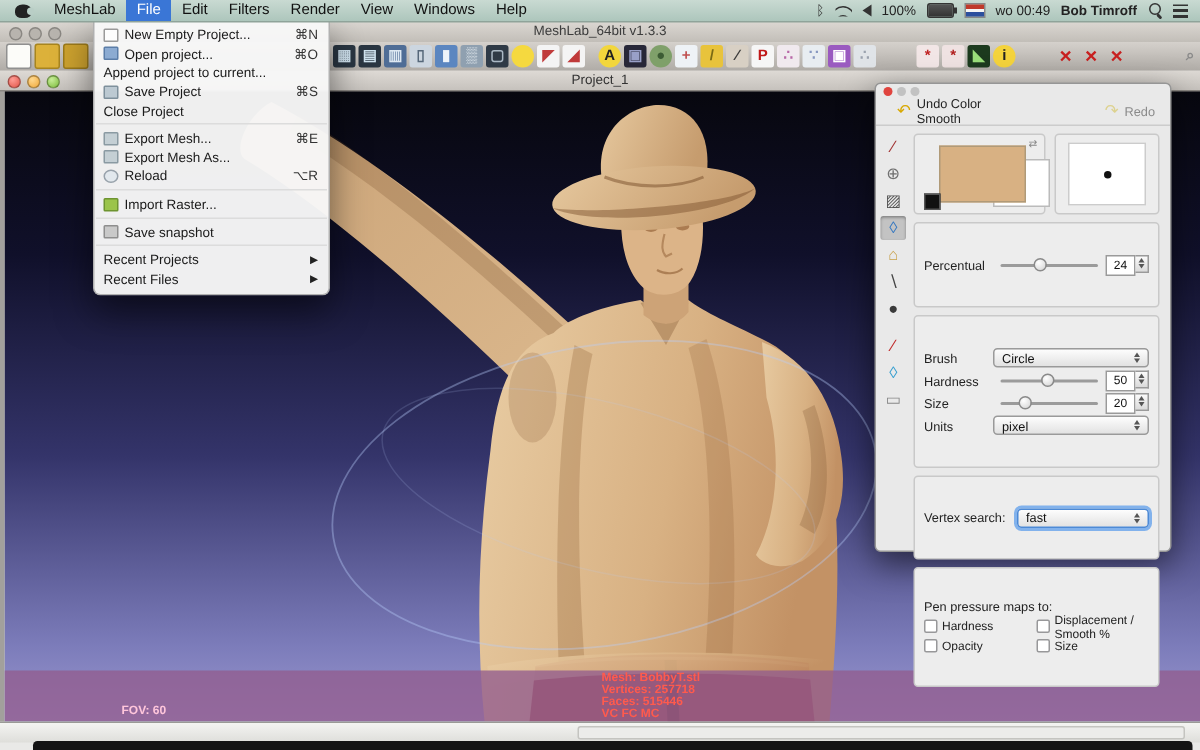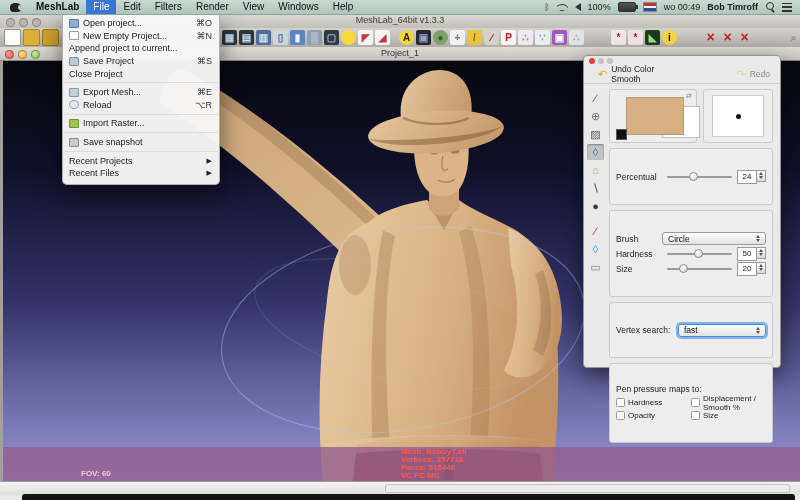--- a/index.html
+++ b/index.html
@@ -9,21 +9,21 @@
 
   
   .menubar{position:absolute;top:0;left:0;right:0;height:14px;
     background:linear-gradient(#c9dad2,#adc6bc);border-bottom:1px solid #8fa39a;
     display:flex;align-items:center;font-size:10px;color:#111;z-index:80;}
   .mb-apple{width:11px;height:9px;background:#222;border-radius:45% 45% 40% 40%;
     margin:0 8px 0 10px;position:relative;flex:none;}
   .mb-apple:before{content:"";position:absolute;right:-2px;top:2px;width:5px;height:5px;
     background:#b9cec6;border-radius:50%;}
   .mb-item{padding:0 7px;height:14px;line-height:14px;flex:none;}
-  .mb-item.brand{font-weight:bold;}
+  .mb-item.brand{font-weight:normal;}
   .mb-item.active{background:#3a76d6;color:#fff;}
   .mb-right{margin-left:auto;display:flex;align-items:center;gap:7px;
     font-size:9px;padding-right:8px;color:#222;}
   .st-bt{font-size:9px;color:#333;line-height:14px;}
   .st-wifi{width:11px;height:8px;position:relative;overflow:hidden;flex:none;}
   .st-wifi i{position:absolute;left:50%;bottom:-9px;transform:translateX(-50%);
     border:1.5px solid #333;border-radius:50%;display:block;}
   .st-wifi i:nth-child(1){width:14px;height:14px;}
   .st-wifi i:nth-child(2){width:8px;height:8px;}
   .st-wifi i:nth-child(3){width:3px;height:3px;background:#333;}
@@ -330,45 +330,49 @@
       <span class="st-list">
           <i></i>
           <i></i>
           <i></i>
         </span>
     </span>
   </div>
 
   <div class="file-menu" id="fileMenu">
       <div class="fm-row">
+        <span class="fm-icon ic-document"></span>
+        <span>New Empty Project...</span>
+        <span class="fm-short">⌘N</span>
+      </div>
+      <div class="fm-row">
         <span class="fm-icon ic-folder"></span>
         <span>Open project...</span>
         <span class="fm-short">⌘O</span>
       </div>
       <div class="fm-row">
-        <span class="fm-icon ic-document"></span>
-        <span>New Empty Project...</span>
-        <span class="fm-short">⌘N</span>
-      </div>
-      <div class="fm-row">
         <span>Append project to current...</span>
       </div>
       <div class="fm-row">
         <span class="fm-icon ic-save"></span>
         <span>Save Project</span>
         <span class="fm-short">⌘S</span>
       </div>
       <div class="fm-row">
         <span>Close Project</span>
       </div>
       <div class="fm-sep"></div>
       <div class="fm-row">
         <span class="fm-icon ic-export"></span>
         <span>Export Mesh...</span>
         <span class="fm-short">⌘E</span>
+      </div>
+      <div class="fm-row">
+        <span class="fm-icon ic-export"></span>
+        <span>Export Mesh As...</span>
       </div>
       <div class="fm-row">
         <span class="fm-icon ic-reload"></span>
         <span>Reload</span>
         <span class="fm-short">⌥R</span>
       </div>
       <div class="fm-sep"></div>
       <div class="fm-row">
         <span class="fm-icon ic-raster"></span>
         <span>Import Raster...</span>
@@ -480,20 +484,30 @@
               <span class="knob" id="knobSize" style="left: calc(24% - 4px);"></span>
             </span>
           <span class="spin">
             <span class="spin-val">20</span>
             <span class="spin-btns">
                 <span class="tri-up"></span>
                 <span class="tri-dn"></span>
               </span>
           </span>
         </div>
+        <div class="row">
+          <span class="lbl">Units</span>
+          <span class="dd">
+            <span>pixel</span>
+            <span class="dd-arr">
+                <span class="tri-up"></span>
+                <span class="tri-dn"></span>
+              </span>
+          </span>
+        </div>
       </div>
 
       <div class="group">
         <div class="row" style="height:14px">
           <span class="lbl" style="width:62px">Vertex search:</span>
           <span class="dd focus">
             <span>fast</span>
             <span class="dd-arr">
                 <span class="tri-up"></span>
                 <span class="tri-dn"></span>

